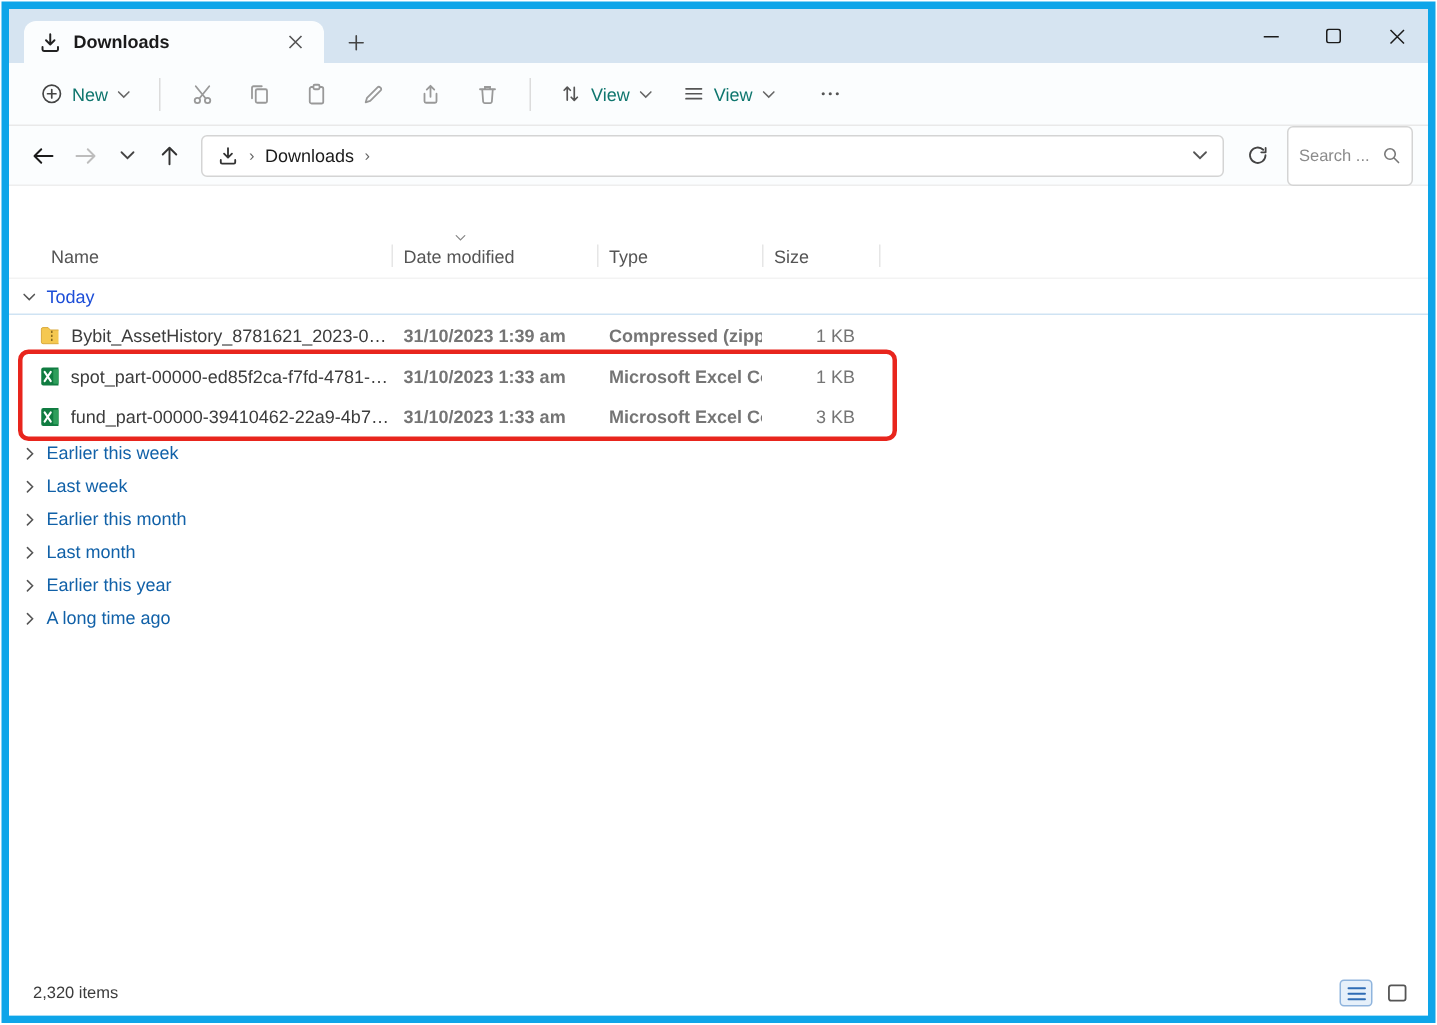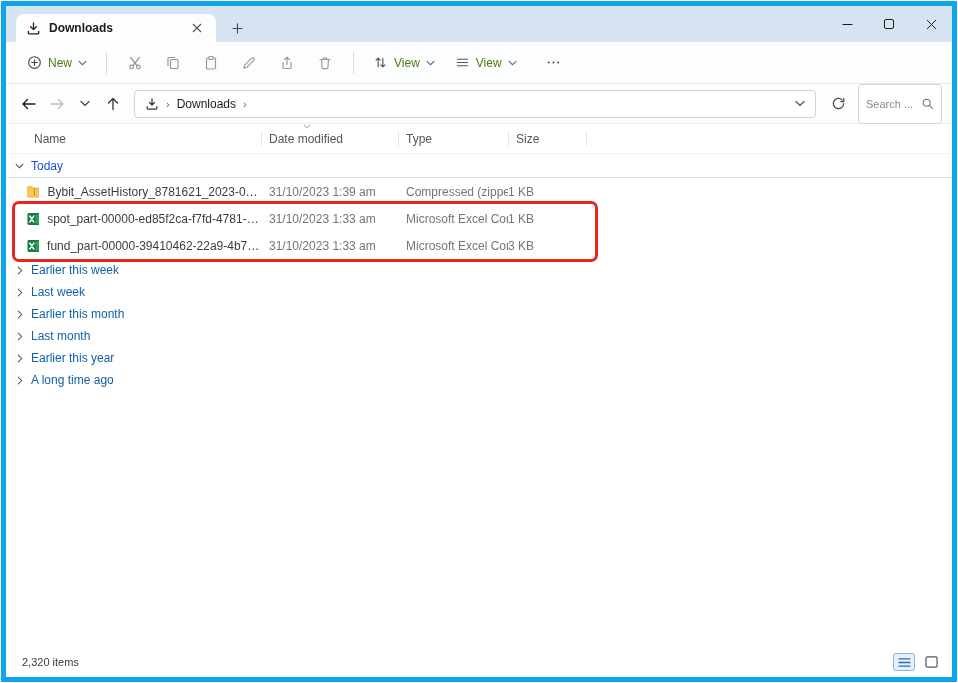--- a/index.html
+++ b/index.html
@@ -25,21 +25,21 @@
   .new-tab { margin-left: 12px; margin-bottom: 5px; }
   .win-controls { position: absolute; right: 0; top: 0; height: 36px; display: flex; }
   .win-btn { width: 42px; height: 36px; display: flex; align-items: center; justify-content: center; }
   
   .toolbar {
     height: 42px; background: #fbfdfe; border-bottom: 1px solid #e9e9e9;
     display: flex; align-items: center; padding: 0 12px; gap: 2px;
   }
   .tbtn {
     display: flex; align-items: center; gap: 6px; padding: 7px 9px;
-    border-radius: 4px; font-size: 12px; color: #4d7c0f;
+    border-radius: 4px; font-size: 12px; color: #0f766e;
   }
   .ibtn { width: 36px; height: 32px; display: flex; align-items: center; justify-content: center; border-radius: 4px; }
   .tsep { width: 1px; height: 22px; background: #dcdcdc; margin: 0 8px; }
   .chev { display: flex; align-items: center; }
   
   .addrbar {
     height: 40px; background: #fbfdfe; border-bottom: 1px solid #eeeeee;
     display: flex; align-items: center; padding: 0 10px; gap: 2px;
   }
   .navbtn { width: 26px; height: 28px; display: flex; align-items: center; justify-content: center; border-radius: 4px; }
@@ -58,41 +58,42 @@
   .searchbox input {
     width: 100%; border: none; outline: none; font-size: 11px;
     font-family: "Liberation Sans", sans-serif; color: #555; background: transparent;
   }
   .searchbox input::placeholder { color: #8b8b8b; }
   
   .cols {
     display: grid; grid-template-columns: 255px 137px 110px 78px 1fr;
     height: 30px; align-items: center; font-size: 12px; color: #555;
     border-bottom: 1px solid #f3f3f3;
+    margin-top: 32px;
   }
   .hcell { position: relative; height: 100%; display: flex; align-items: center; padding-left: 8px; }
   .hcell.first { padding-left: 28px; }
   .hcell + .hcell::before {
     content: ""; position: absolute; left: 0; top: 7px; bottom: 7px; width: 1px; background: #e6e6e6;
   }
   .sort-caret { position: absolute; top: 0px; left: 42px; color: #777; }
   
   .content { position: relative; }
   .group-header {
     height: 24px; display: flex; align-items: center; gap: 7px; padding-left: 9px;
     font-size: 12px; color: #1d4ed8; border-bottom: 1px solid #cfe3f3;
   }
   .frow {
     display: grid; grid-template-columns: 255px 137px 110px 78px; align-items: center;
     height: 27px; font-size: 12px;
   }
   .c-name { display: flex; align-items: center; gap: 8px; padding-left: 20px; color: #3c3c3c; white-space: nowrap; overflow: hidden; }
   .c-name span { overflow: hidden; text-overflow: ellipsis; }
-  .c-dim { color: #757575; padding-left: 8px; white-space: nowrap; overflow: hidden; }
-  .c-size { color: #757575; padding-right: 16px; }
+  .c-dim { color: #757575; padding-left: 8px; white-space: nowrap; overflow: hidden; font-weight: bold; }
+  .c-size { color: #757575; text-align: right; padding-right: 16px; }
   .group-collapsed {
     height: 22px; display: flex; align-items: center; gap: 8px; padding-left: 11px;
     font-size: 12px; color: #1161a8;
   }
   .annotation-box {
     position: absolute; left: 6px; top: 47px; width: 586px; height: 61px;
     border: 3px solid #e8251d; border-radius: 7px; pointer-events: none;
   }
   
   .statusbar {

